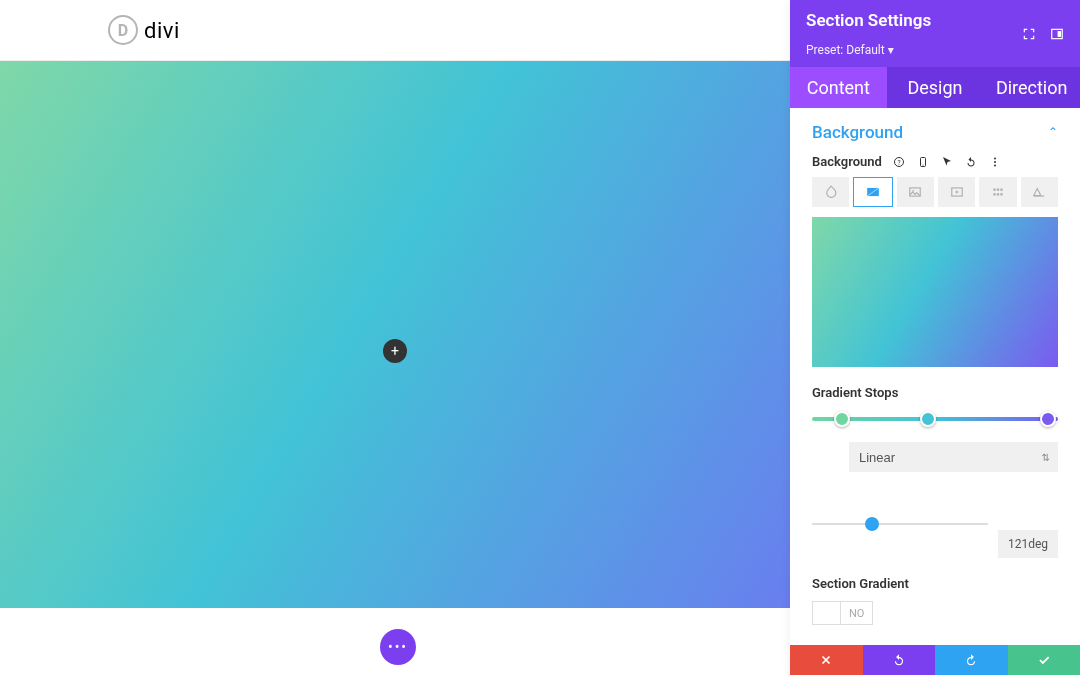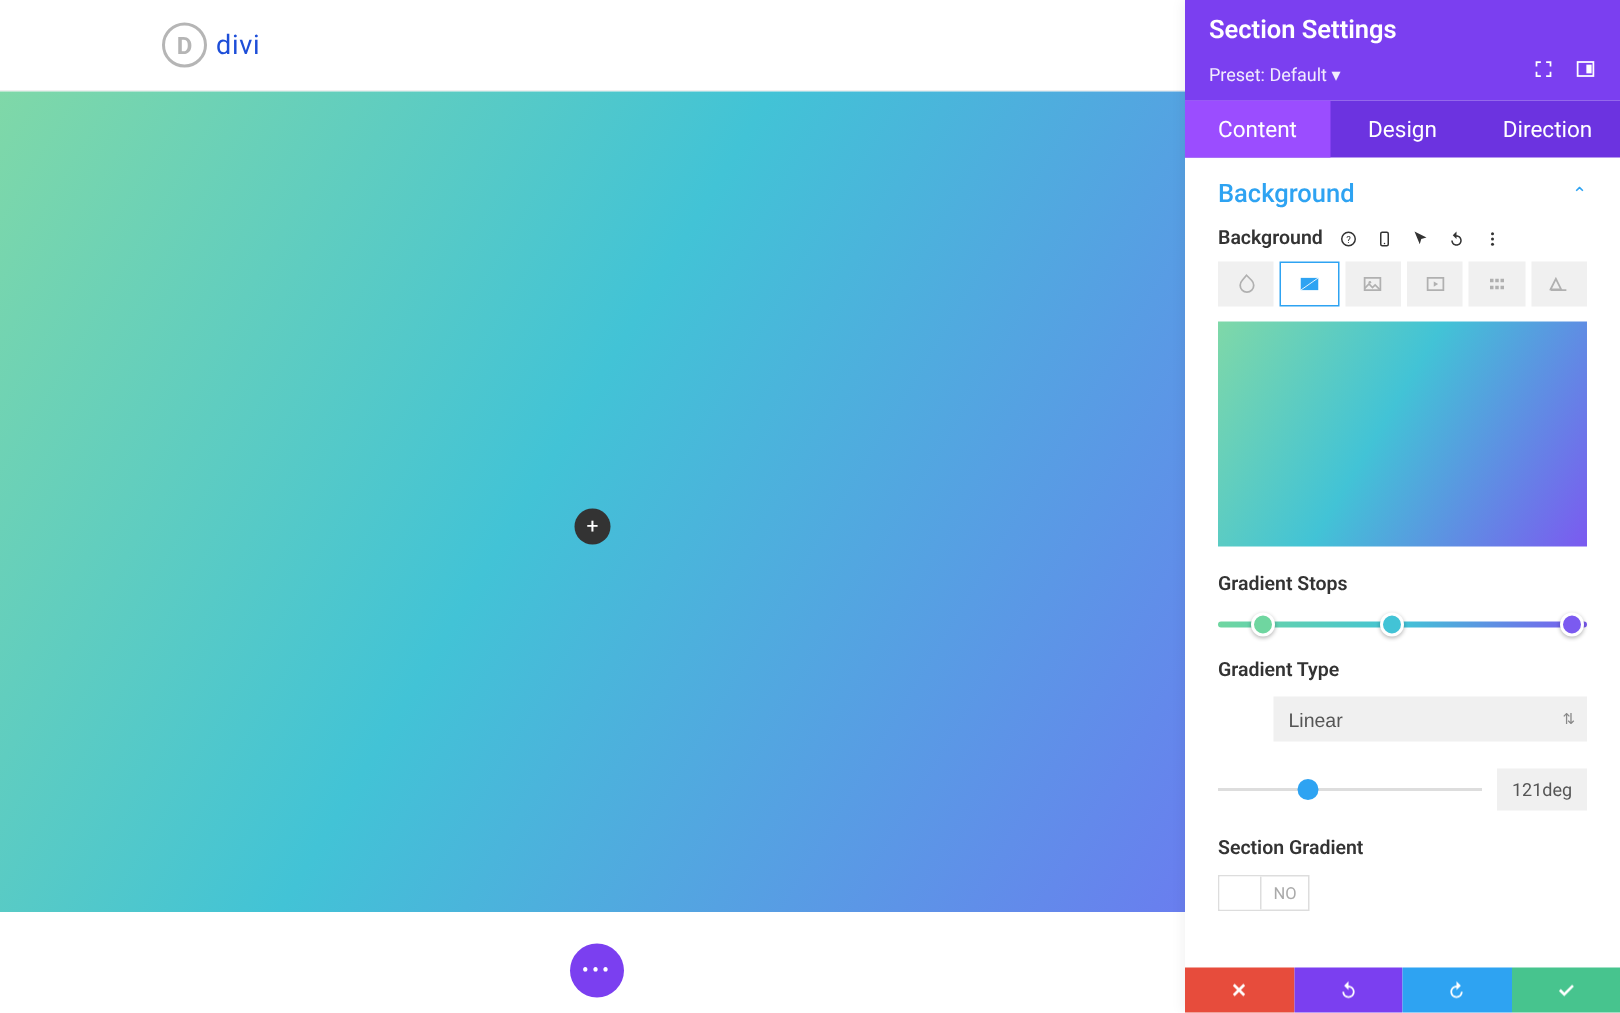--- a/index.html
+++ b/index.html
@@ -2,45 +2,45 @@
 <html><head>
   <meta charset="utf-8">
   <style>
     * { margin: 0; padding: 0; box-sizing: border-box; }
     body { font-family: -apple-system, BlinkMacSystemFont, 'Segoe UI', Roboto, 'Open Sans', sans-serif; width: 1080px; height: 675px; overflow: hidden; background: #fff; position: relative; }
 
     
     .top-header { height: 61px; background: #fff; display: flex; align-items: center; padding: 0 20px 0 108px; border-bottom: 1px solid #eee; }
     .logo { display: flex; align-items: center; color: #b5b5b5; }
     .logo-circle { width: 30px; height: 30px; border: 2px solid #b5b5b5; border-radius: 50%; display: flex; align-items: center; justify-content: center; font-weight: bold; font-size: 16px; color: #b5b5b5; margin-right: 6px; }
-    .logo-text { font-size: 18px; color: #1d4ed8; letter-spacing: 0.5px; }
+    .logo-text { font-size: 22px; color: #000000; letter-spacing: 0.5px; }
     .header-right { margin-left: auto; color: #555; font-size: 15px; }
 
     
     .preview-wrapper { position: absolute; top: 61px; left: 0; right: 290px; bottom: 27px; }
     .gradient-preview { width: 100%; height: 100%; background: linear-gradient(121deg, #7fd8a8 0%, #42c3d6 45%, #6b7bf0 100%); position: relative; }
     .gradient-preview::after { content: ''; position: absolute; bottom: 0; left: 0; right: 0; height: 40px; background: #fff; }
     .add-button { position: absolute; top: 50%; left: 50%; transform: translate(-50%, -50%); width: 24px; height: 24px; background: #333; border-radius: 50%; color: #fff; display: flex; align-items: center; justify-content: center; font-size: 14px; cursor: pointer; margin-top: -4px; }
 
     
     .fab { position: absolute; bottom: 10px; left: 380px; width: 36px; height: 36px; background: #7b3ff0; border-radius: 50%; display: flex; align-items: center; justify-content: center; cursor: pointer; }
     .fab-dots { color: #fff; font-size: 14px; letter-spacing: 2px; line-height: 1; }
 
     
     .settings-panel { position: absolute; top: 0; right: 0; width: 290px; height: 100%; display: flex; flex-direction: column; background: #fff; box-shadow: -2px 0 8px rgba(0,0,0,0.05); }
 
-    .panel-header { background: #7b3ff0; padding: 10px 16px; color: #fff; display: flex; align-items: flex-end; }
+    .panel-header { background: #7b3ff0; padding: 10px 16px; color: #fff; display: flex; align-items: center; }
     .panel-header-text { flex: 1; }
     .panel-title { font-size: 17px; font-weight: 600; }
     .panel-preset { font-size: 12px; opacity: 0.9; margin-top: 13px; cursor: pointer; }
     .panel-header-icons { display: flex; gap: 14px; align-items: center; margin-top: 4px; }
     .panel-header-icons svg { width: 14px; height: 14px; fill: #fff; cursor: pointer; }
 
     .panel-tabs { display: flex; background: #6c33e0; }
-    .panel-tab { flex: 1; text-align: center; padding: 10px 0; color: #fff; font-size: 15px; cursor: pointer; }
+    .panel-tab { flex: 1; text-align: center; padding: 10px 0; color: #fff; font-size: 18px; cursor: pointer; }
     .panel-tab.active { background: #9b4dff; }
 
     .panel-body { flex: 1; overflow-y: auto; padding: 14px 22px 60px 22px; }
     .section-title-row { display: flex; align-items: center; justify-content: space-between; margin-bottom: 12px; }
     .section-title { color: #2ea3f2; font-size: 17px; font-weight: 500; }
     .chevron-up { color: #2ea3f2; font-size: 12px; }
 
     .field-label-row { display: flex; align-items: center; gap: 10px; margin-bottom: 8px; }
     .field-label { font-size: 13px; color: #333; font-weight: 600; }
     .mini-icon { width: 14px; height: 14px; display: inline-flex; align-items: center; justify-content: center; cursor: pointer; }
@@ -65,21 +65,21 @@
     
     .select-wrap { position: relative; margin-left: 37px; }
     .select { width: 100%; height: 30px; background: #f0f0f0; border: none; padding: 0 10px; font-size: 13px; color: #555; appearance: none; cursor: pointer; }
     .select-arrows { position: absolute; right: 8px; top: 50%; transform: translateY(-50%); font-size: 10px; color: #888; pointer-events: none; }
 
     
     .direction-row { display: flex; align-items: center; gap: 10px; }
     .direction-slider { flex: 1; position: relative; height: 10px; }
     .direction-track { position: absolute; top: 4px; left: 0; right: 0; height: 2px; background: #ddd; }
     .direction-handle { position: absolute; top: -2px; width: 14px; height: 14px; background: #2ea3f2; border-radius: 50%; transform: translateX(-50%); cursor: pointer; }
-    .direction-value { width: 60px; height: 28px; background: #f0f0f0; display: flex; align-items: center; justify-content: center; font-size: 12px; color: #555; }
+    .direction-value { width: 60px; height: 28px; background: #f0f0f0; display: flex; align-items: center; justify-content: center; font-size: 12px; color: #555; margin-top: 40px; }
 
     
     .toggle { display: inline-flex; border: 1px solid #ddd; height: 24px; }
     .toggle-handle { width: 28px; background: #fff; border-right: 1px solid #ddd; cursor: pointer; }
     .toggle-label { padding: 0 8px; display: flex; align-items: center; font-size: 11px; color: #aaa; }
 
     
     .footer-bar { position: absolute; bottom: 0; right: 0; width: 290px; height: 30px; display: flex; }
     .footer-btn { flex: 1; display: flex; align-items: center; justify-content: center; cursor: pointer; color: #fff; }
     .footer-btn svg { width: 14px; height: 14px; fill: #fff; }
@@ -224,21 +224,20 @@
       <div class="control-label">Gradient Stops</div>
       <div class="stops-slider">
         <div class="stops-track"></div>
         <div class="stop-handle" style="left:12%; background:#6fd6a0;"></div>
         <div class="stop-handle" style="left:47%; background:#42c3d6;"></div>
         <div class="stop-handle" style="left:96%; background:#7b5af0;"></div>
       </div>
     </div>
 
     <div class="control-group">
-      <div class="control-label">Gradient Type</div>
       <div class="select-wrap">
         <select class="select">
           <option>Linear</option>
         </select>
         <span class="select-arrows">⇅</span>
       </div>
     </div>
 
     <div class="control-group">
       <div class="direction-row">

